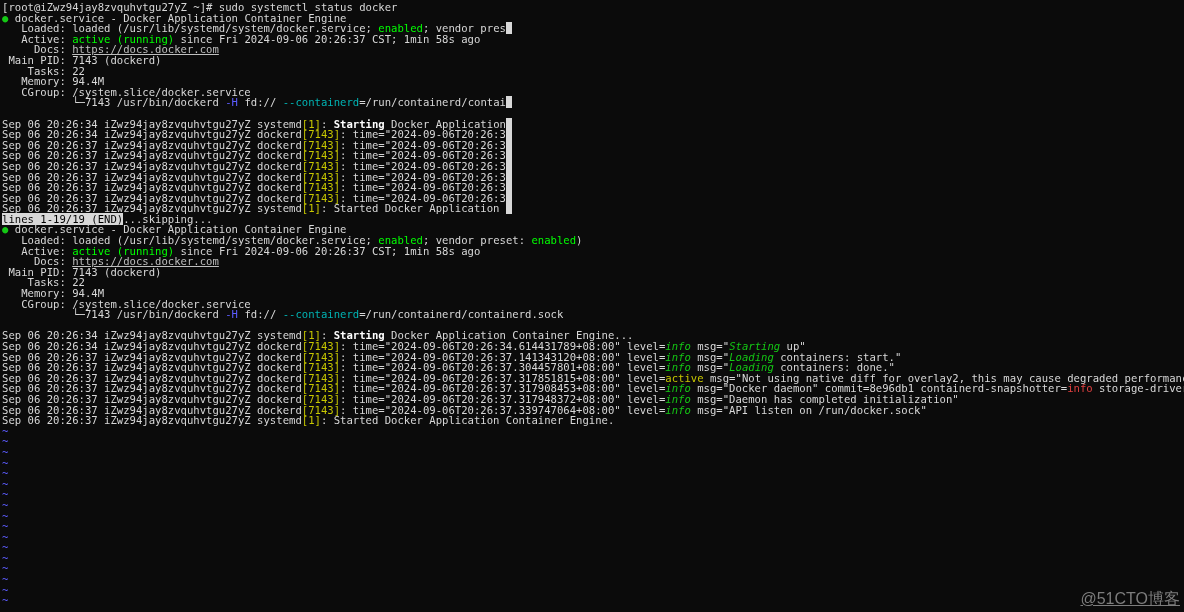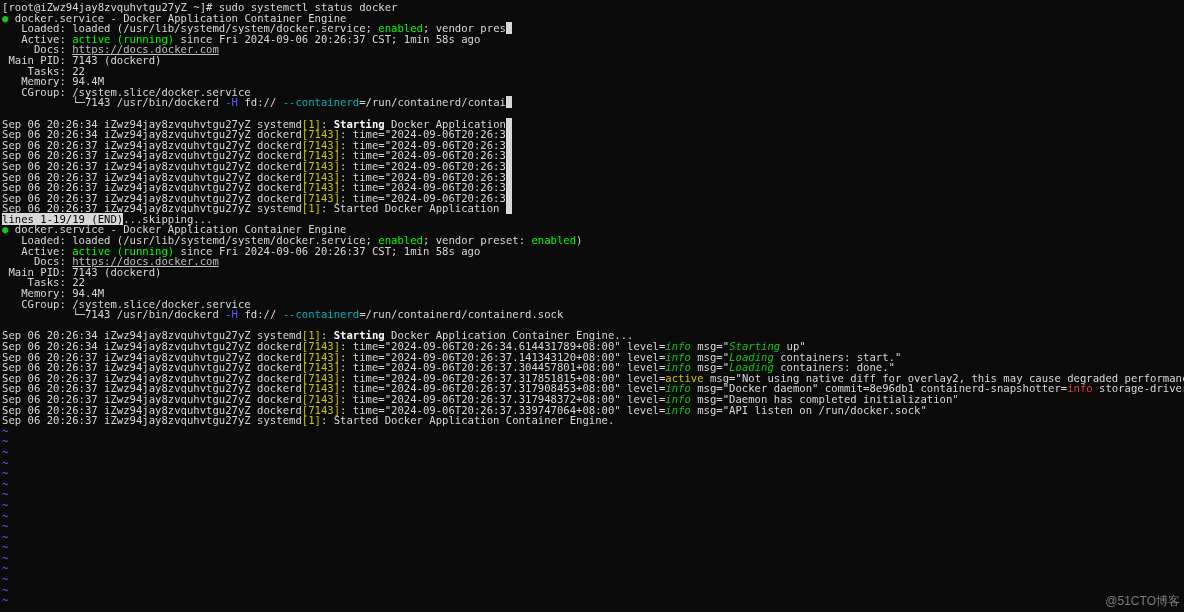--- a/index.html
+++ b/index.html
@@ -28,21 +28,22 @@
   .hl-inv  { background: #d8d8d8; color: #000000; }
   .c-link  { color: #bfbfbf; text-decoration: underline; }
   .cursor  { background: #d8d8d8; color: #000000; }
   .dot     { color: #14c714; }
   .wm {
     position: absolute;
     right: 4px;
     bottom: 2px;
     color: #7d7d7d;
     font-family: sans-serif;
-    font-size: 12px;
+    font-size: 16px;
+    text-decoration: underline;
   }
 </style>
 </head>
 <body>
 
 <div id="terminal">[root@iZwz94jay8zvquhvtgu27yZ ~]# sudo systemctl status docker
 <span class="dot">●</span> docker.service - Docker Application Container Engine
    Loaded: loaded (/usr/lib/systemd/system/docker.service; <span class="c-grn-b">enabled</span>; vendor pres<span class="cursor"> </span>
    Active: <span class="c-grn-b">active (running)</span> since Fri 2024-09-06 20:26:37 CST; 1min 58s ago
      Docs: <span class="c-link">https://docs.docker.com</span>

